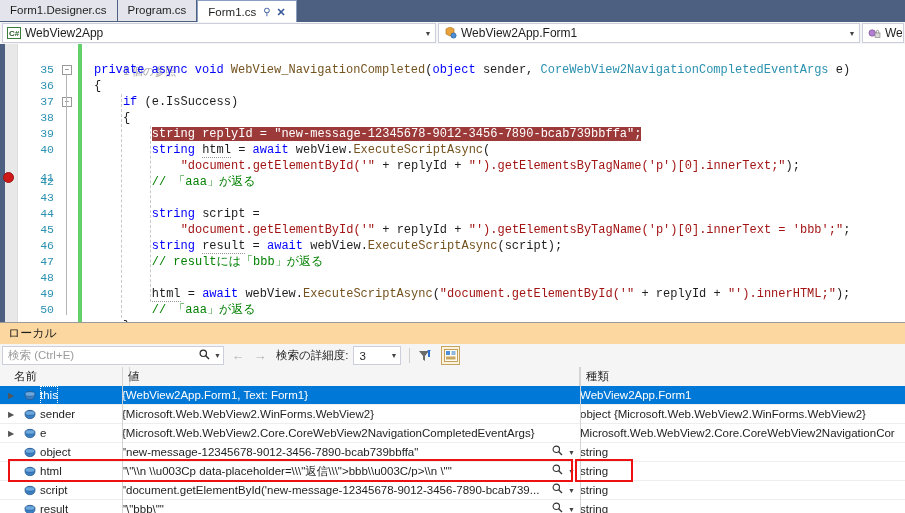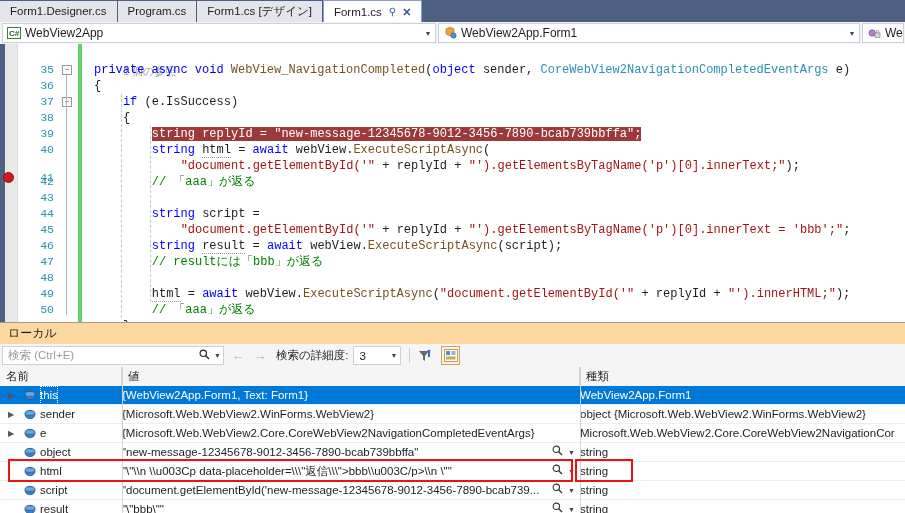--- a/index.html
+++ b/index.html
@@ -9,21 +9,21 @@
     font-family:"Liberation Sans", sans-serif;
     font-size:12px;color:#1e1e1e;
     -webkit-font-smoothing:antialiased;
   }
   #app{position:relative;width:905px;height:513px;}
 
   
   .tabstrip{
     position:absolute;left:0;top:0;width:905px;height:22px;
     background:#4d6082;
-    display:flex;align-items:center;
+    display:flex;align-items:flex-start;
   }
   .tab{
     height:21px;line-height:21px;
     padding:0 10px;
     background:#e4e4ec;
     color:#1e1e1e;
     font-size:11.5px;
     border-right:1px solid #4d6082;
     white-space:nowrap;
     display:flex;align-items:center;
@@ -214,23 +214,20 @@
 <body>
 
 <div id="app">
 
   <div class="tabstrip">
     <div class="tab">
       <span>Form1.Designer.cs</span>
     </div>
     <div class="tab">
       <span>Program.cs</span>
-    </div>
-    <div class="tab">
-      <span>Form1.cs [デザイン]</span>
     </div>
     <div class="tab active">
       <span>Form1.cs</span>
       <span class="pin">⚲</span>
       <span class="cls">✕</span>
     </div>
   </div>
 
   <div class="navbar">
     <div class="navcombo c1">
@@ -352,21 +349,21 @@
         <svg width="14" height="13" viewBox="0 0 14 13">
           <rect x="0.5" y="0.5" width="13" height="12" fill="#fffaf0" stroke="#b08b3d" stroke-width="0.8"></rect>
           <rect x="2" y="2" width="4" height="4" fill="#4a8fd8"></rect>
           <rect x="7.5" y="2" width="4" height="4" fill="#8fb8e0"></rect>
           <rect x="2" y="7.5" width="9.5" height="3" fill="#c8a860"></rect>
         </svg>
       </span>
     </div>
 
     <div class="grid-head">
-      <div class="gh" style="left:0;width:122px;">名前</div>
+      <div class="gh" style="left:8px;width:122px;">名前</div>
       <div class="gh" style="left:122px;width:458px;">値</div>
       <div class="gh" style="left:580px;width:325px;border-right:none;">種類</div>
     </div>
 
     <div class="grid-body" id="gridbody">
         <div class="row selected" style="top: 0px;">
           <div class="cexp">▶</div>
           <div class="cbadge">
             <svg class="badge-ico" viewBox="0 0 12 11">
               <ellipse cx="6" cy="5.5" rx="5" ry="4.2" fill="#3b7fc4" stroke="#23568c" stroke-width="0.7"></ellipse>

